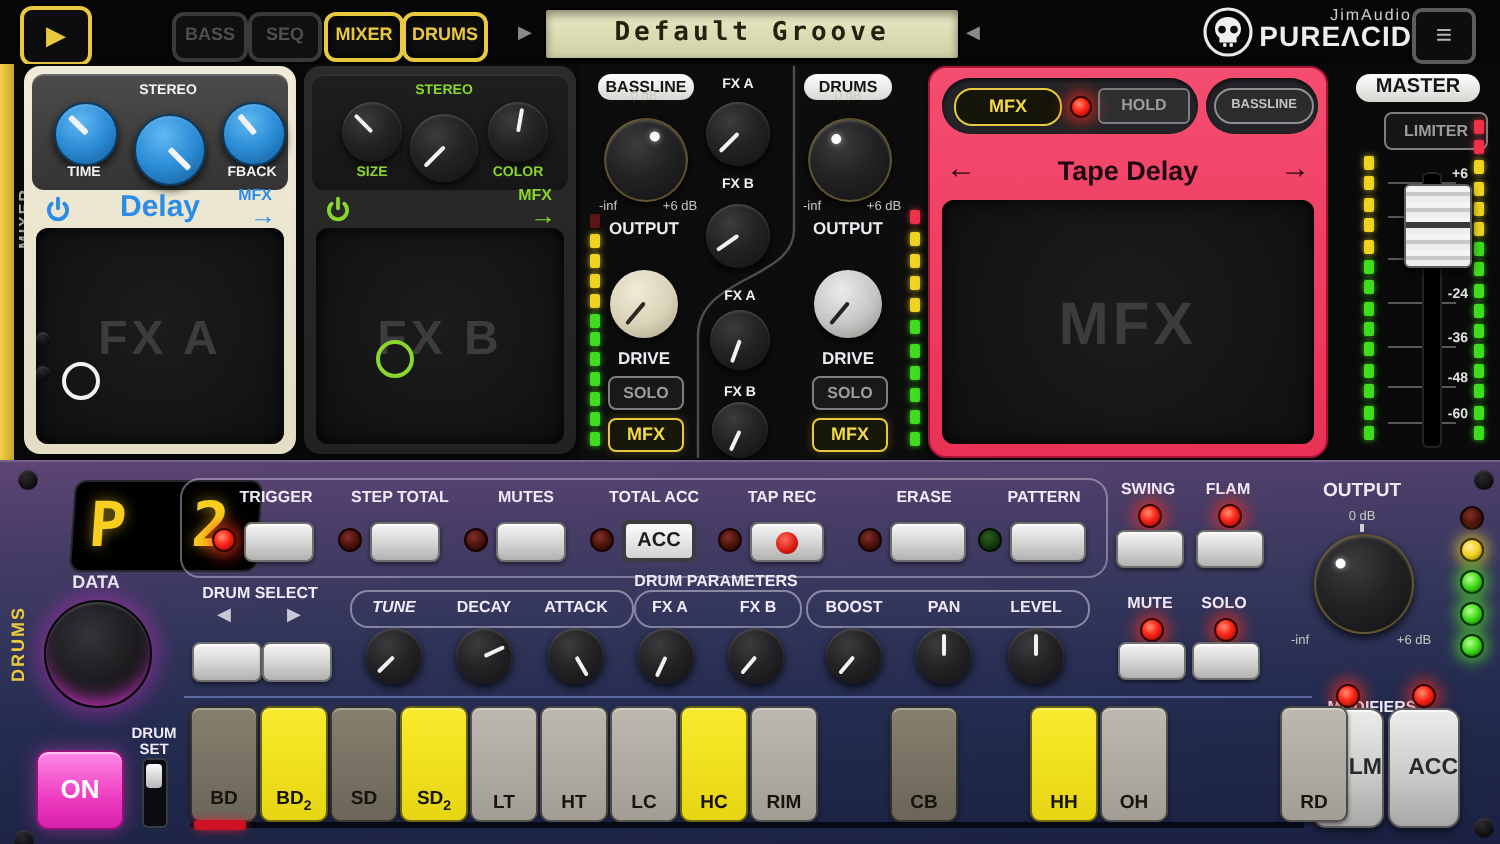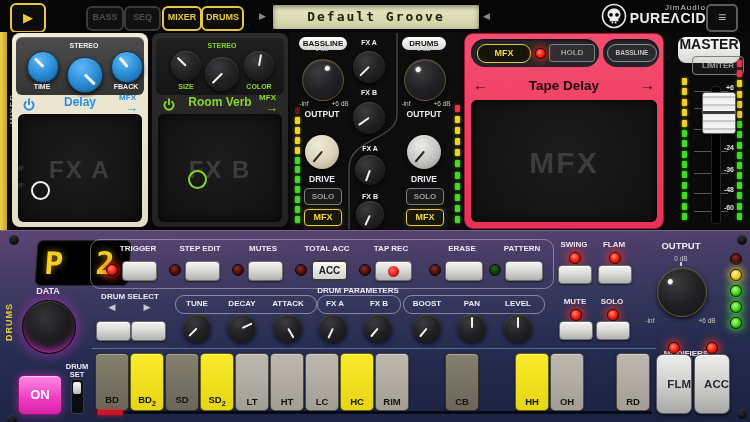--- a/index.html
+++ b/index.html
@@ -76,21 +76,21 @@
   .side-strip{position:absolute;left:0;top:0;width:7px;height:198px;
         background:linear-gradient(90deg,#f0d24a,#c9a32a);}
   .side-mixer{position:absolute;left:8px;top:62px;color:#c9c9b4;font-size:8px;font-weight:bold;letter-spacing:1px;}
   .pedal{position:absolute;top:1px;width:136px;height:194px;border-radius:8px;}
   .pedal-a{left:12px;background:linear-gradient(180deg,#f0ecd8,#e2ddc4);box-shadow:0 2px 5px rgba(0,0,0,.6);}
   .pedal-b{left:152px;background:linear-gradient(180deg,#2b2b29,#222220);box-shadow:0 2px 5px rgba(0,0,0,.6);}
   .kpanel{position:absolute;left:4px;top:4px;width:128px;height:58px;border-radius:6px;}
   .kpanel-a{background:linear-gradient(180deg,#4c4c4c,#343434);box-shadow:inset 0 1px 0 rgba(255,255,255,.18);}
   .kpanel-b{background:linear-gradient(180deg,#1f1f1f,#161616);box-shadow:inset 0 1px 0 rgba(255,255,255,.08);}
   .klbl{position:absolute;font-size:7px;font-weight:bold;transform:translateX(-50%);white-space:nowrap;}
-  .pedal-title{position:absolute;left:0;width:100%;text-align:center;font-size:12px;font-weight:bold;}
+  .pedal-title{position:absolute;left:0;width:100%;text-align:center;font-size:15px;font-weight:bold;}
   .mfx-link{position:absolute;font-size:8px;font-weight:bold;}
   .mfx-arrow{position:absolute;font-size:13px;font-weight:bold;line-height:10px;}
   .xypad{position:absolute;left:6px;top:81px;width:124px;height:108px;border-radius:6px;
         background:radial-gradient(circle at 50% 45%,#1c1c1c 0%,#101010 100%);box-shadow:inset 0 0 10px rgba(0,0,0,.9);}
   .watermark{position:absolute;left:0;width:100%;text-align:center;font-weight:bold;color:#3c3c3c;letter-spacing:2px;}
   .xycursor{position:absolute;border-radius:50%;border:2px solid currentColor;background:transparent;}
   .strips{position:absolute;left:290px;top:0;width:174px;height:198px;background:#0d0d0d;}
   .tiny{position:absolute;font-size:6.5px;color:#cac8c0;transform:translateX(-50%);white-space:nowrap;}
   .pinkpanel{position:absolute;left:464px;top:1px;width:198px;height:194px;border-radius:9px;
         background:linear-gradient(180deg,#f44d70,#e93156);border:1px solid #a81436;box-shadow:0 2px 5px rgba(0,0,0,.6);}
@@ -240,21 +240,20 @@
           </div>
         <div class="klbl" style="left:30px;top:46px;color:#8ad62e;">SIZE</div>
         <div class="klbl" style="left:103px;top:46px;color:#8ad62e;">COLOR</div>
       </div>
       <div class="abs pwr" style="left:10px;top:65px;color:#8ad62e;">
         <svg width="14" height="14" viewBox="0 0 16 16">
             <path d="M8 1.5 V7" stroke="currentColor" stroke-width="2.2" stroke-linecap="round" fill="none"></path>
             <path d="M4.4 4.4 a5.2 5.2 0 1 0 7.2 0" stroke="currentColor" stroke-width="2.2" fill="none" stroke-linecap="round"></path>
           </svg>
       </div>
-      <div class="pedal-title" style="top:62px;color:#8ad62e;">Room Verb</div>
       <div class="mfx-link" style="right:12px;top:60px;color:#8ad62e;">MFX</div>
       <div class="mfx-arrow" style="right:10px;top:70px;color:#8ad62e;">→</div>
       <div class="xypad">
         <div class="watermark" style="top:42px;font-size:24px;">FX B</div>
         <div class="xycursor" style="left:30px;top:56px;width:15px;height:15px;color:#8ad62e;"></div>
       </div>
     </div>
 
     <div class="strips">
 
@@ -347,21 +346,21 @@
       </div>
       <div class="mfx-head-arrow" style="left:8px;top:42px;">←</div>
       <div class="mfx-title" style="top:44px;">Tape Delay</div>
       <div class="mfx-head-arrow" style="right:8px;top:42px;">→</div>
       <div class="xypad" style="left:6px;top:66px;width:186px;height:122px;">
         <div class="watermark" style="top:46px;font-size:30px;">MFX</div>
       </div>
     </div>
 
     <div class="master">
-      <div class="pill" style="left:14px;top:5px;width:62px;height:26px;font-size:14px;line-height:14px;">MASTER</div>
+      <div class="pill" style="left:14px;top:5px;width:62px;height:14px;font-size:10px;line-height:14px;">MASTER</div>
       <div class="ghost-btn" style="left:28px;top:24px;width:50px;height:17px;font-size:8px;line-height:17px;">LIMITER</div>
       <div class="meter" style="left:18px;top:46px;height:142px;">
           <div class="seg seg-y"></div>
           <div class="seg seg-y"></div>
           <div class="seg seg-y"></div>
           <div class="seg seg-y"></div>
           <div class="seg seg-y"></div>
           <div class="seg seg-g"></div>
           <div class="seg seg-g"></div>
           <div class="seg seg-g"></div>
@@ -425,21 +424,21 @@
     <div class="tr-lbl" style="left:77px;top:131px;font-size:7.5px;">DRUM</div>
     <div class="tr-lbl" style="left:77px;top:139px;font-size:7.5px;">SET</div>
     <div class="switch-track">
         <div class="switch-cap"></div>
       </div>
 
     <div class="panel-outline" style="left:90px;top:8px;width:462px;height:48px;">
       <div class="tr-lbl" style="left:47px;top:4px;">TRIGGER</div>
       <div class="led led-red-on" style="left:15px;top:24px;"></div>
       <div class="hw-btn" style="left:31px;top:21px;width:33px;height:18px;"></div>
-      <div class="tr-lbl" style="left:109px;top:4px;">STEP EDIT</div>
+      <div class="tr-lbl" style="left:109px;top:4px;">STEP TOTAL</div>
       <div class="led led-red-off" style="left:78px;top:24px;"></div>
       <div class="hw-btn" style="left:94px;top:21px;width:33px;height:18px;"></div>
       <div class="tr-lbl" style="left:172px;top:4px;">MUTES</div>
       <div class="led led-red-off" style="left:141px;top:24px;"></div>
       <div class="hw-btn" style="left:157px;top:21px;width:33px;height:18px;"></div>
       <div class="tr-lbl" style="left:236px;top:4px;">TOTAL ACC</div>
       <div class="led led-red-off" style="left:204px;top:24px;"></div>
       <div class="acc-btn" style="left:220px;top:20px;width:33px;height:17px;line-height:17px;">ACC</div>
       <div class="tr-lbl" style="left:300px;top:4px;">TAP REC</div>
       <div class="led led-red-off" style="left:268px;top:24px;"></div>
@@ -493,21 +492,21 @@
     <div class="tr-lbl" style="left:130px;top:61px;">DRUM SELECT</div>
     <div class="tri" style="left:112px;top:71px;">◀</div>
     <div class="tri" style="left:147px;top:71px;">▶</div>
     <div class="hw-btn" style="left:96px;top:90px;width:33px;height:18px;"></div>
     <div class="hw-btn" style="left:131px;top:90px;width:33px;height:18px;"></div>
 
     <div class="tr-lbl" style="left:358px;top:55px;">DRUM PARAMETERS</div>
     <div class="pgroup" style="left:175px;top:64px;width:140px;"></div>
     <div class="pgroup" style="left:317px;top:64px;width:82px;"></div>
     <div class="pgroup" style="left:403px;top:64px;width:140px;"></div>
-    <div class="tr-lbl" style="left:197px;top:68px;">TUNE</div>
+    <div class="tr-lbl" style="left:197px;top:68px;font-style:italic;">TUNE</div>
     <div class="tr-lbl" style="left:242px;top:68px;">DECAY</div>
     <div class="tr-lbl" style="left:288px;top:68px;">ATTACK</div>
     <div class="tr-lbl" style="left:335px;top:68px;">FX A</div>
     <div class="tr-lbl" style="left:379px;top:68px;">FX B</div>
     <div class="tr-lbl" style="left:427px;top:68px;">BOOST</div>
     <div class="tr-lbl" style="left:472px;top:68px;">PAN</div>
     <div class="tr-lbl" style="left:518px;top:68px;">LEVEL</div>
     <div class="knob" style="left:183px;top:83px;width:28px;height:28px;">
         <div class="ptr" style="transform:rotate(-135deg);"></div>
       </div>
@@ -563,20 +562,20 @@
         </div>
       <div class="pad pad--dark" style="left:353px;">
           <div class="pad-lbl"><span>CB</span></div>
         </div>
       <div class="pad pad--yellow" style="left:423px;">
           <div class="pad-lbl"><span>HH</span></div>
         </div>
       <div class="pad pad--light" style="left:458px;">
           <div class="pad-lbl"><span>OH</span></div>
         </div>
-      <div class="pad pad--light" style="left:524px;">
+      <div class="pad pad--light" style="left:548px;">
           <div class="pad-lbl"><span>RD</span></div>
         </div>
       <div class="pos-strip"></div>
       <div class="pos-red"></div>
     </div>
   </div>
 </div>
 
 </body></html>

